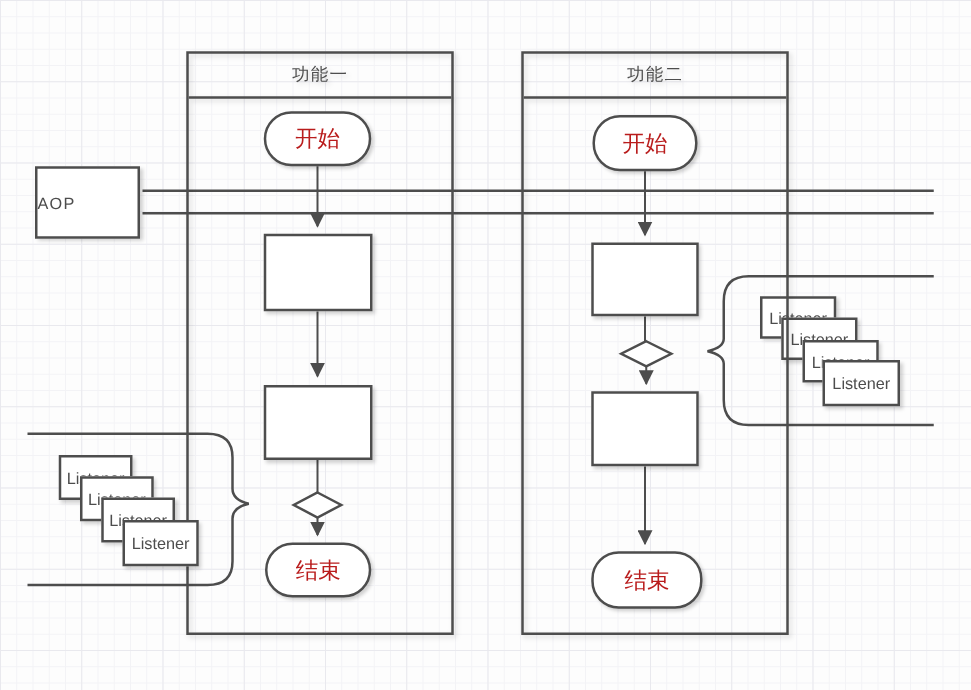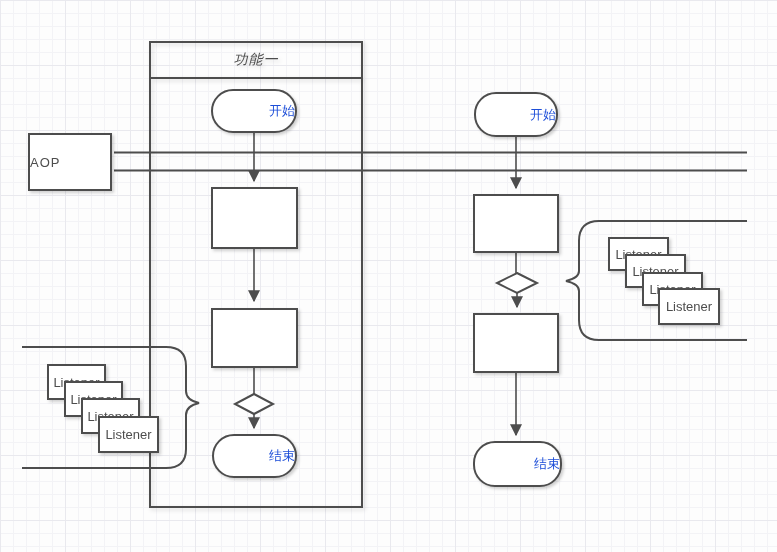--- a/index.html
+++ b/index.html
@@ -14,30 +14,29 @@
       linear-gradient(90deg,#f3f3f6 1px, transparent 1px);
     background-size:65px 65px,65px 65px,13px 13px,13px 13px;
   }
   .abs{position:absolute;box-sizing:border-box;}
   .stroke{border:2px solid #4d4d4d;}
   .fillwhite{background:#ffffff;}
   .shadow{box-shadow:2px 2px 3px rgba(0,0,0,0.18);}
   .lane{
     border:2px solid #4d4d4d;background:transparent;z-index:2;
     filter:drop-shadow(2px 2px 2px rgba(0,0,0,0.15));
-    font-style:italic;
   }
   .lane-header{
     box-sizing:border-box;height:36px;border-bottom:2px solid #4d4d4d;
     display:flex;align-items:center;justify-content:center;
     font-size:14px;color:#4d4d4d;letter-spacing:1px;
   }
   .node{
-    display:flex;align-items:center;justify-content:flex-end;
-    font-size:13px;color:#1d4ed8;z-index:2;
+    display:flex;align-items:center;justify-content:center;
+    font-size:18px;color:#b91c1c;z-index:2;
   }
   .pill{border-radius:22px;}
   .card{
     display:flex;align-items:center;justify-content:center;
     font-size:13px;color:#4d4d4d;overflow:hidden;white-space:nowrap;
   }
   .card-back{z-index:1;}
   .card-front{z-index:3;}
   #overlay{position:absolute;left:0;top:0;z-index:2;pointer-events:none;}
   #overlay .hit{pointer-events:auto;}
@@ -102,20 +101,25 @@
   <div class="abs stroke fillwhite shadow aop" style="left:28px;top:133px;width:84px;height:58px;">
     <span>AOP</span>
   </div>
 
   <div class="abs lane" style="left:149px;top:41px;width:214px;height:467px;">
     <div class="lane-header">
       <span>功能一</span>
     </div>
   </div>
 
+  <div class="abs lane" style="left:417px;top:41px;width:214px;height:467px;">
+    <div class="lane-header">
+      <span>功能二</span>
+    </div>
+  </div>
 
   <div class="abs stroke fillwhite shadow node pill" style="left:211px;top:89px;width:86px;height:44px;">
     <span>开始</span>
   </div>
   <div class="abs stroke fillwhite shadow node" style="left:211px;top:187px;width:87px;height:62px;"></div>
   <div class="abs stroke fillwhite shadow node" style="left:211px;top:308px;width:87px;height:60px;"></div>
   <div class="abs stroke fillwhite shadow node pill" style="left:212px;top:434px;width:85px;height:44px;">
     <span>结束</span>
   </div>
 

